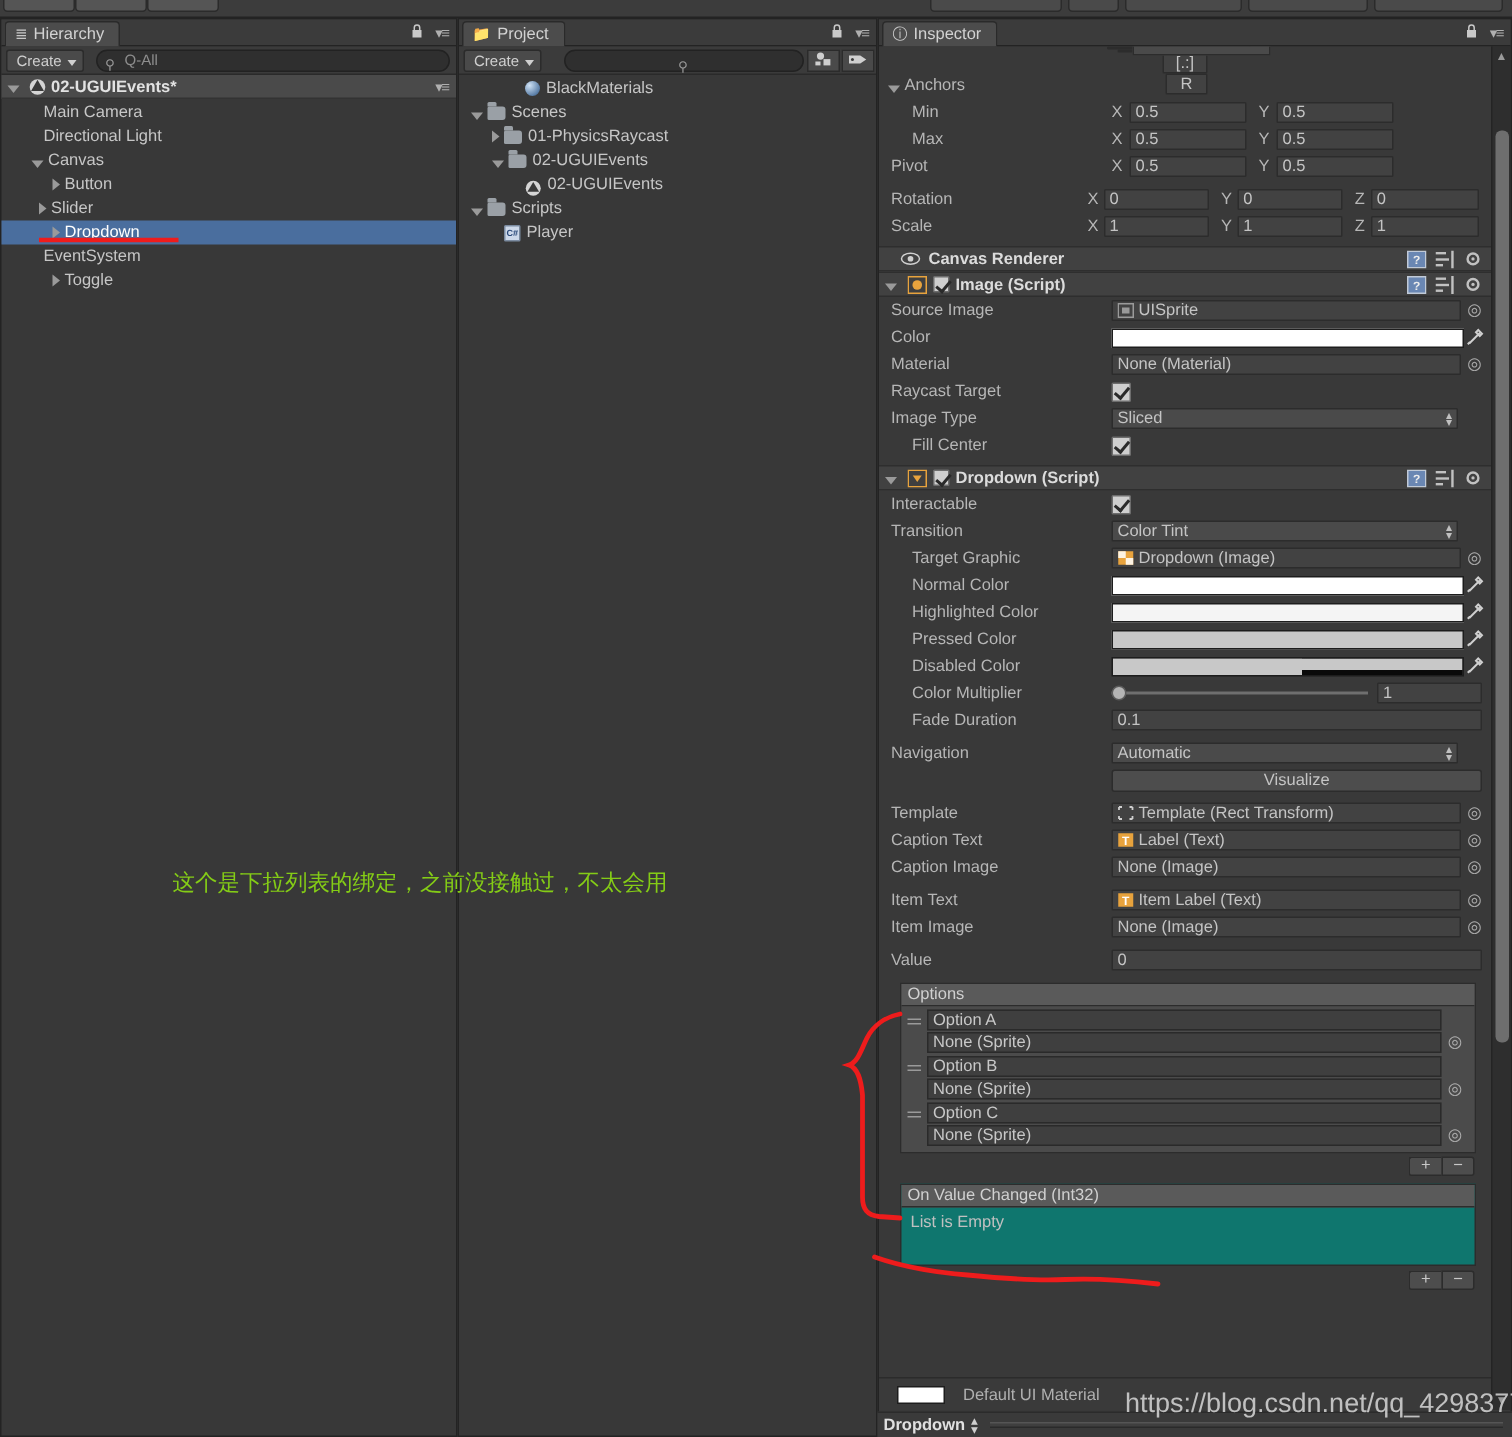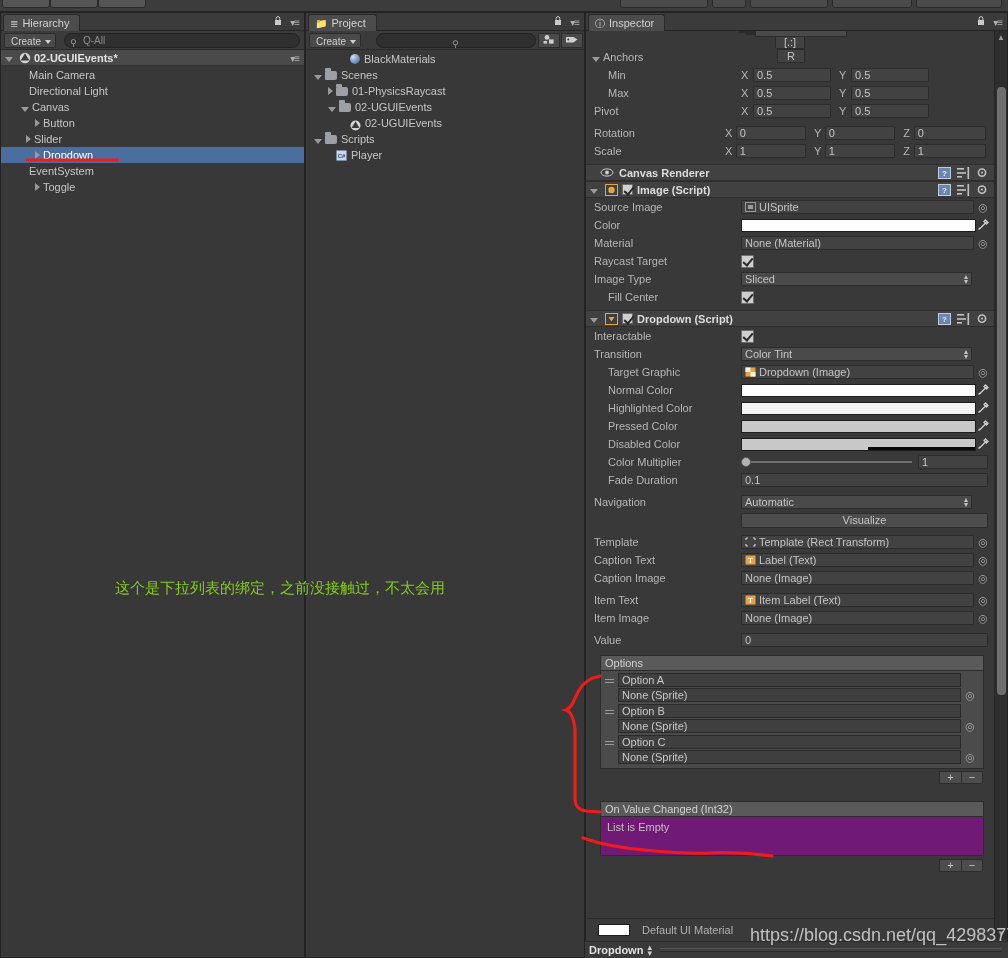--- a/index.html
+++ b/index.html
@@ -107,21 +107,21 @@
   .grip i{display:block;height:1px;background:#9a9a9a;margin-bottom:2px;}
   .li-field{height:14px;background:#3f3f3f;border:1px solid #2a2a2a;color:#c8c8c8;font-size:11px;
             line-height:12px;padding:0 3px;display:flex;align-items:center;margin-right:20px;margin-bottom:1px;position:relative;}
   .li-field .pick{position:absolute;right:-16px;top:0;width:12px;height:12px;text-align:center;color:#aaa;font-size:11px;line-height:12px;}
   .list-footer{height:16px;display:flex;justify-content:flex-end;align-items:center;padding-right:11px;}
   .pm{width:22px;height:13px;background:#4d4d4d;border:1px solid #2c2c2c;text-align:center;line-height:11px;
       font-size:11px;color:#c8c8c8;}
   .pm.left{border-right:none;border-radius:2px 0 0 2px;}
   .pm.right{border-radius:0 2px 2px 0;}
 
-  .event-box{margin:16px 10px 0 14px;border:1px solid #2c2c2c;background:#701a75;}
+  .event-box{margin:4px 10px 0 14px;border:1px solid #2c2c2c;background:#0f766e;}
   .event-head{height:15px;background:#5a5a5a;border-bottom:1px solid #2c2c2c;font-size:11px;color:#d0d0d0;
               display:flex;align-items:center;padding-left:4px;}
   .event-empty{height:38px;font-size:11px;color:#c0c0c0;padding:4px 0 0 6px;}
 
   .mat-row{position:absolute;left:0;right:13px;bottom:17px;height:22px;background:#3a3a3a;border-top:1px solid #2b2b2b;
            display:flex;align-items:center;padding-left:12px;gap:12px;}
   .mat-swatch{width:32px;height:12px;background:#fff;border:1px solid #1d1d1d;}
   .mat-label{font-size:11px;color:#b0b0b0;}
 
   

